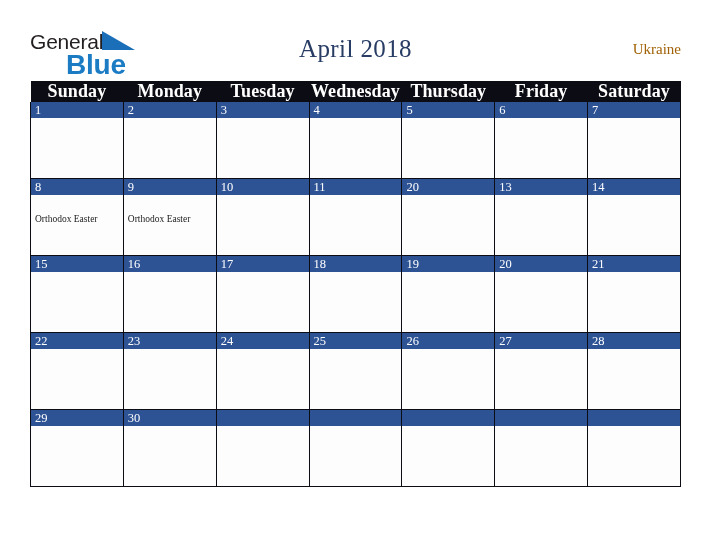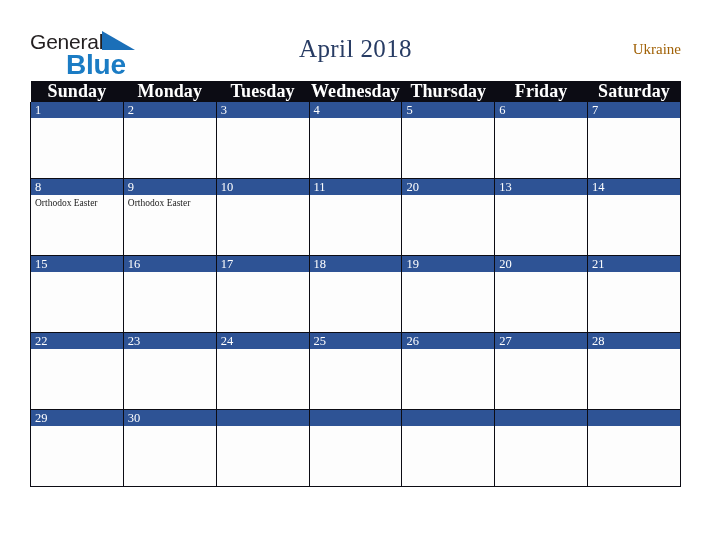--- a/index.html
+++ b/index.html
@@ -129,21 +129,21 @@
     color: #ffffff;
     font-size: 12.5px;
     height: 16px;
     line-height: 16px;
     padding-left: 4px;
     overflow: hidden;
     white-space: nowrap;
   }
 
   .events {
-    padding: 2px 3px 0 4px;
+    padding: 18px 3px 0 4px;
   }
   .event {
     font-size: 9.5px;
     color: #1a1a1a;
     line-height: 12px;
     white-space: nowrap;
     overflow: hidden;
   }
 </style>
 </head>

